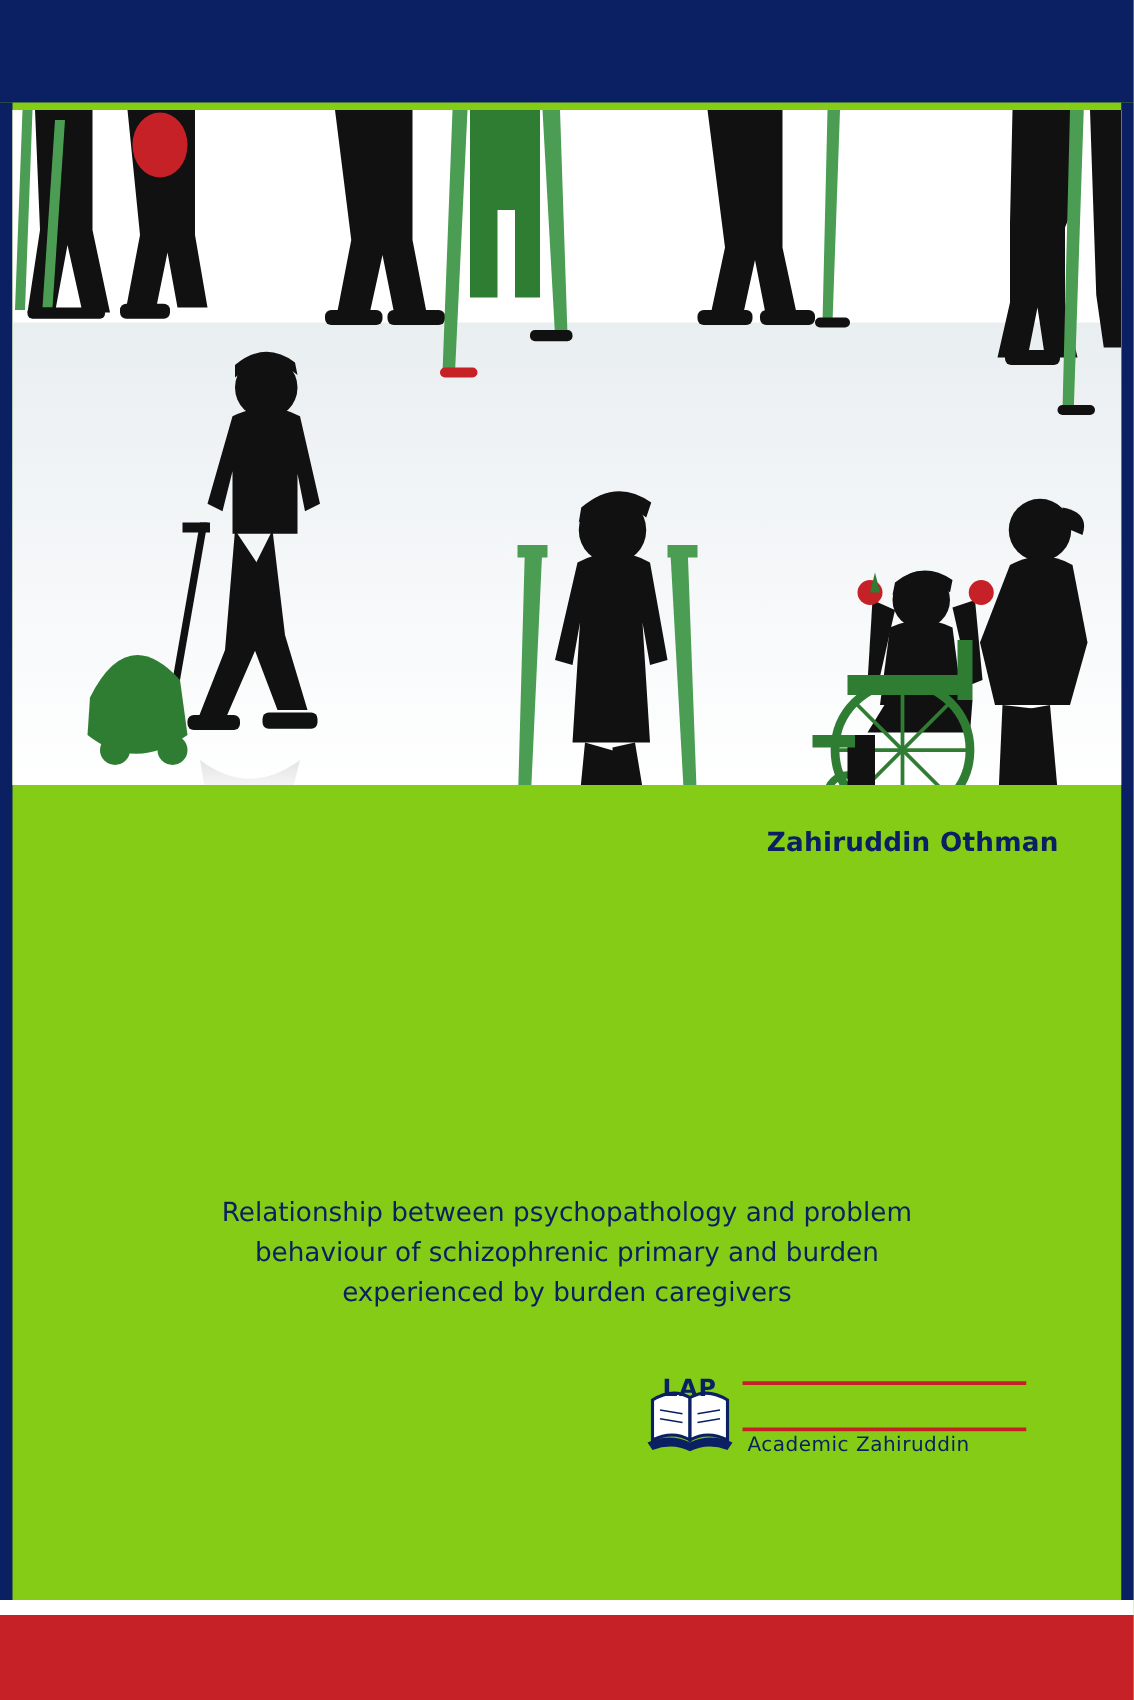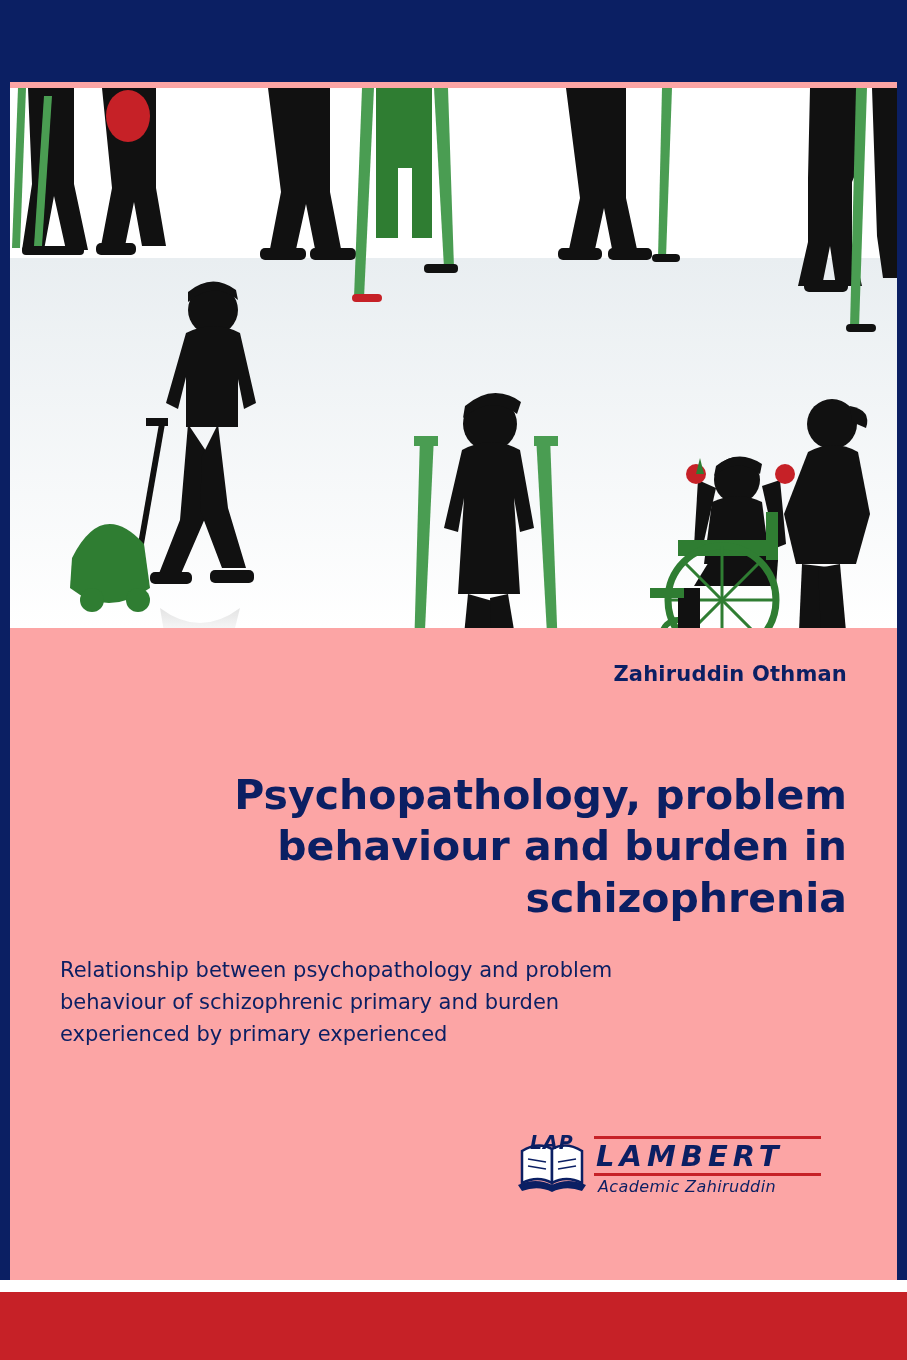--- a/index.html
+++ b/index.html
@@ -12,21 +12,21 @@
     height: 1360px;
     font-family: "DejaVu Sans", sans-serif;
     position: relative;
     overflow: hidden;
   }
 
   
   .cover {
     position: absolute;
     inset: 0;
-    background: #fca5a5;
+    background: #84cc16;
   }
 
   
   .top-band {
     position: absolute;
     top: 0;
     left: 0;
     width: 907px;
     height: 82px;
     background: #0b1f63;
@@ -96,34 +96,33 @@
     line-height: 1.25;
     font-weight: bold;
     color: #0b1f63;
   }
 
   .subtitle {
     position: absolute;
     top: 955px;
     left: 60px;
     width: 787px;
-    text-align: left;
+    text-align: center;
     font-size: 21px;
     line-height: 1.52;
     color: #0b1f63;
   }
 
   
   .logo {
     position: absolute;
-    top: 1125px;
+    top: 1094px;
     left: 516px;
     width: 305px;
     height: 78px;
-    font-style: italic;
   }
   .logo-book {
     position: absolute;
     left: 0;
     top: 4px;
     width: 72px;
     height: 66px;
   }
   .logo-lap {
     position: absolute;
@@ -301,46 +300,40 @@
         <path d="M830 476 l8 90 h-26 l-4 -86z" fill="#111111"></path>
         <rect x="780" y="564" width="44" height="13" rx="5" fill="#111111"></rect>
         <rect x="826" y="564" width="44" height="13" rx="5" fill="#111111"></rect>
         <path d="M780 556 q40 28 84 0 l-6 24 q-38 18 -72 0z" fill="url(#fade)" opacity="0.3"></path>
       </g>
     </svg>
   </div>
 
   <div class="author">Zahiruddin Othman</div>
 
-  <div class="title">
-    <div>Psychopathology, problem</div>
-    <div>behaviour and burden in</div>
-    <div>schizophrenia</div>
-  </div>
 
   <div class="subtitle">
     <div>Relationship between psychopathology and problem</div>
     <div>behaviour of schizophrenic primary and burden</div>
-    <div>experienced by primary experienced</div>
+    <div>experienced by burden caregivers</div>
   </div>
 
   <div class="logo">
     <svg class="logo-book" viewBox="0 0 72 66" xmlns="http://www.w3.org/2000/svg">
       <path d="M6 22 q16 -10 30 -2 v34 q-14 -8 -30 0z" fill="#ffffff" stroke="#0b1f63" stroke-width="2.5"></path>
       <path d="M66 22 q-16 -10 -30 -2 v34 q14 -8 30 0z" fill="#ffffff" stroke="#0b1f63" stroke-width="2.5"></path>
       <path d="M2 56 q18 -8 34 0 q16 -8 34 0 l-4 6 q-16 -6 -30 1 q-14 -7 -30 -1z" fill="#0b1f63"></path>
       <g stroke="#0b1f63" stroke-width="1.4">
         <line x1="12" y1="30" x2="30" y2="33"></line>
         <line x1="12" y1="37" x2="30" y2="40"></line>
         <line x1="42" y1="33" x2="60" y2="30"></line>
         <line x1="42" y1="40" x2="60" y2="37"></line>
       </g>
     </svg>
     <div class="logo-lap">LAP</div>
     <div class="logo-rule-top"></div>
-    <div class="logo-name">LAMBERT</div>
     <div class="logo-rule-bottom"></div>
     <div class="logo-tag">Academic Zahiruddin</div>
   </div>
 
   <div class="bottom-gap"></div>
   <div class="bottom-band"></div>
 </div>
 
 </body></html>

